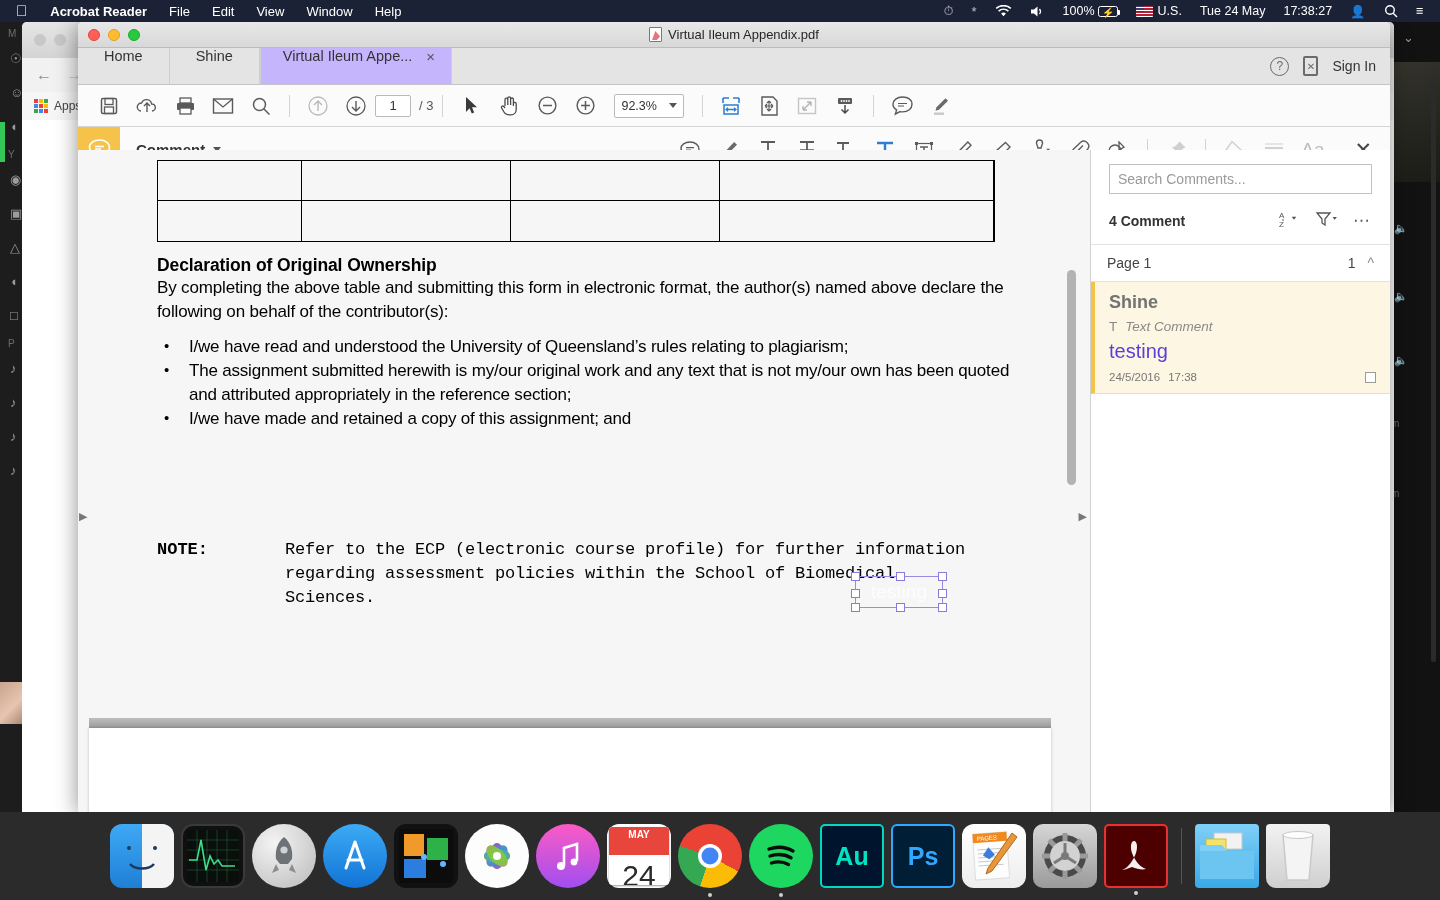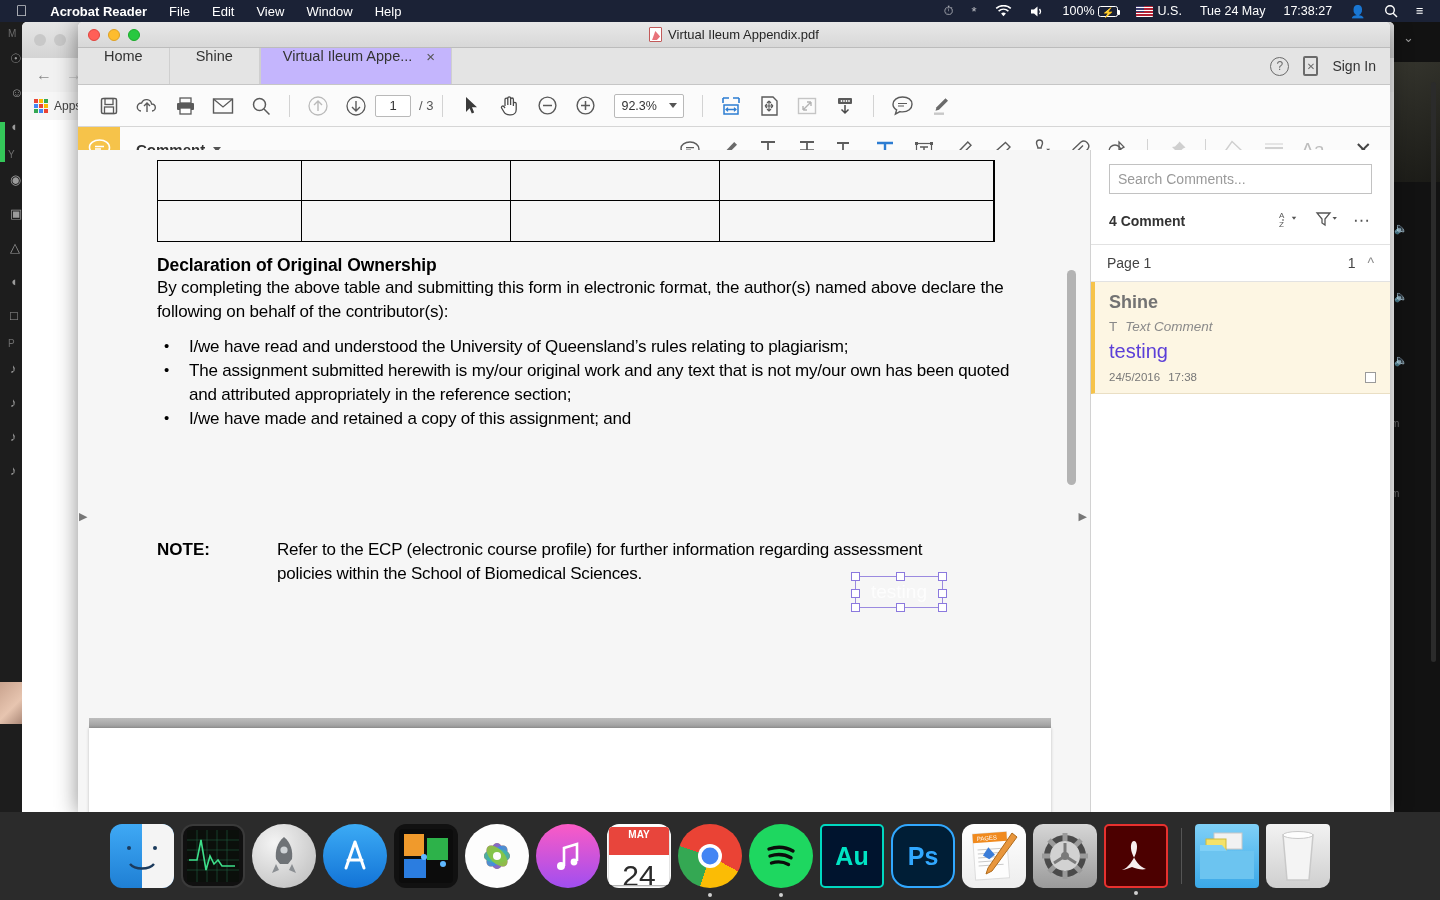--- a/index.html
+++ b/index.html
@@ -125,21 +125,21 @@
      border-bottom:1.5px solid #000; display:flex; }
   .doc-table .r .c { border-right:1.5px solid #000; }
   .doc-table .r.first { border-top:1.5px solid #000; }
   #doctext { position:absolute; left:68px; top:105px; width:880px; color:#000; }
   #doctext h3 { font-size:17.5px; font-weight:bold; letter-spacing:-.1px; }
   #doctext p { font-size:17px; line-height:23.5px; letter-spacing:-.15px; }
   #doctext ul { list-style:none; margin-top:12px; }
   #doctext li { font-size:17px; line-height:24px; letter-spacing:-.2px;
      padding-left:32px; position:relative; }
   #doctext li:before { content:"\2022"; position:absolute; left:7px; top:-1px; font-size:15px; }
-  #note { position:absolute; left:68px; top:388px; display:flex; gap:4px; font-size:17px; line-height:24px;}
+  #note { position:absolute; left:68px; top:388px; display:flex; gap:12px; font-size:17px; line-height:24px;font-family:Liberation Mono, monospace;}
   #note .lbl { font-weight:bold; width:116px; }
   #note .body { width:700px; letter-spacing:-.2px; }
   
   #annot { position:absolute; left:766px; top:426px; width:88px; height:32px;
      border:1px solid #9b8ae0; }
   #annot .hd { position:absolute; width:9px;height:9px;background:#fff;border:1px solid #8b79de; }
   #annot .txt { position:absolute; inset:0; display:flex; align-items:center; justify-content:center;
      color:#fdfdfd; font-size:19px; }
   
   #page2 { position:absolute; left:11px; top:578px; width:962px; height:300px; background:#fff;
@@ -181,21 +181,21 @@
   .activity{background:#101010;border:2px solid #3a3a3a;}
   .launchpad{background:radial-gradient(circle at 35% 30%,#f4f4f4,#b9b9b9);border-radius:50%;}
   .appstore{background:linear-gradient(180deg,#3cabf5,#1273d6);border-radius:50%;}
   .mission{background:#111;}
   .photos{background:#fdfdfd;border-radius:50%;}
   .itunes{background:linear-gradient(180deg,#fb5bc5,#a04ef0);border-radius:50%;}
   .calendar{background:#fff;}
   .chrome{background:conic-gradient(#ea4335 0 33%,#fbbc05 33% 55%,#34a853 55% 80%,#ea4335 80%);border-radius:50%;}
   .spotify{background:#1ed760;border-radius:50%;}
   .audition{background:#00142e;border:2.5px solid #00d8c0;border-radius:5px;color:#00e4c4;font-size:25px;font-weight:bold;}
-  .photoshop{background:#001e36;border:2.5px solid #31a8ff;border-radius:17px;color:#31a8ff;font-size:25px;font-weight:bold;}
+  .photoshop{background:#001e36;border:2.5px solid #31a8ff;border-radius:6px;color:#31a8ff;font-size:25px;font-weight:bold;}
   .pages{background:linear-gradient(180deg,#fff,#ededed);}
   .sysprefs{background:linear-gradient(180deg,#d6d6d6,#9a9a9a);border-radius:10px;}
   .acrobat{background:#4c0000;border:2.5px solid #e8312f;border-radius:5px;}
   .downloads{background:linear-gradient(180deg,#7fd0f7,#3aa8e8);border-radius:4px;}
   .trash{background:linear-gradient(180deg,#f2f2f2,#cfcfcf);border-radius:4px 4px 10px 10px;}
 </style>
 </head>
 <body>
 
 <div id="desktop"></div>

